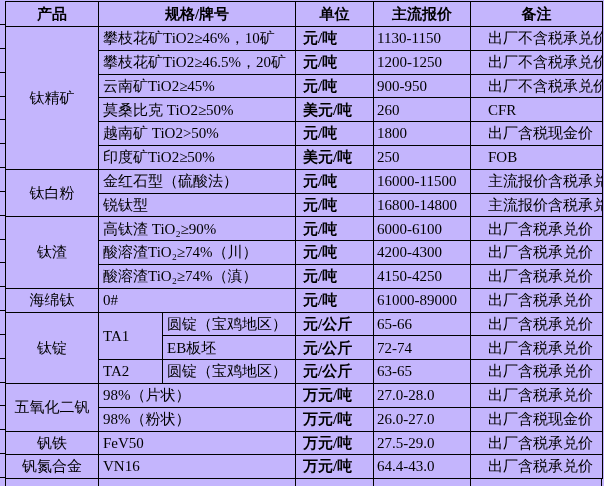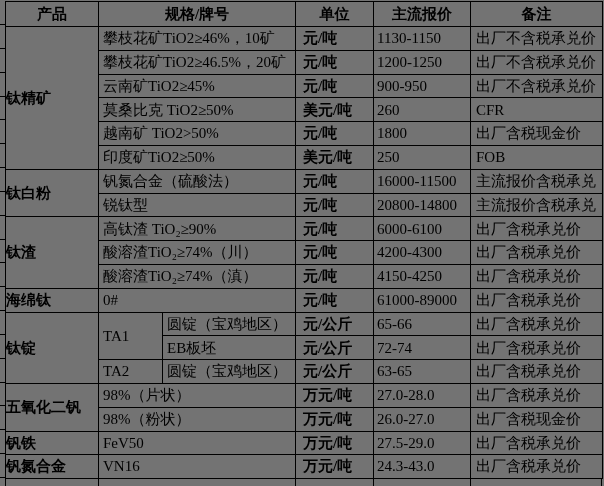--- a/index.html
+++ b/index.html
@@ -1,40 +1,40 @@
 <!DOCTYPE html>
 <html><head>
 <meta charset="utf-8">
 <style>
   html, body { margin:0; padding:0; background:#ffffff; }
   .page {
     position:relative; width:604px; height:486px; overflow:hidden;
-    background:#737373; color:#000;
+    background:#c4b5fd; color:#000;
     font-family:"Liberation Serif","DejaVu Serif",serif;
   }
   table.price-table {
     position:absolute; left:5px; top:1px;
     width:597px; height:477px;
     border-collapse:collapse; table-layout:fixed;
   }
   th, td {
     border:1px solid #000;
     font-size:15px; font-weight:normal;
     padding:0 0 0 4px;
     vertical-align:middle;
     white-space:nowrap; overflow:hidden;
     line-height:1.1;
   }
   thead tr { height:25px; }
   tbody tr { height:23.8px; }
   th { text-align:center; font-weight:bold; padding:0; font-size:15px; }
-  td.product { text-align:left; font-weight:bold; padding:0; }
+  td.product { text-align:center; font-weight:normal; padding:0; }
   td.unit { padding-left:7px;font-weight:bold; }
   td.price { padding-left:3px;margin-top:39px; }
-  td.note { padding-left:5px; }
+  td.note { padding-left:17px; }
   
   .hstubs {
     position:absolute; left:0; top:24px; width:5px; height:455px;
     background:repeating-linear-gradient(to bottom, #000 0 1px, transparent 1px 23.84px);
   }
   .vstub { position:absolute; top:479px; width:1px; height:7px; background:#000; }
 </style>
 </head>
 <body>
 
@@ -95,29 +95,29 @@
       </tr>
       <tr>
         <td colspan="2">印度矿TiO2≥50%</td>
         <td class="unit">美元/吨</td>
         <td class="price">250</td>
         <td class="note">FOB</td>
       </tr>
 
       <tr>
         <td class="product" rowspan="2">钛白粉</td>
-        <td colspan="2">钒氮合金（硫酸法）</td>
+        <td colspan="2">金红石型（硫酸法）</td>
         <td class="unit">元/吨</td>
         <td class="price">16000-11500</td>
         <td class="note">主流报价含税承兑</td>
       </tr>
       <tr>
         <td colspan="2">锐钛型</td>
         <td class="unit">元/吨</td>
-        <td class="price">20800-14800</td>
+        <td class="price">16800-14800</td>
         <td class="note">主流报价含税承兑</td>
       </tr>
 
       <tr>
         <td class="product" rowspan="3">钛渣</td>
         <td colspan="2">高钛渣 TiO₂≥90%</td>
         <td class="unit">元/吨</td>
         <td class="price">6000-6100</td>
         <td class="note">出厂含税承兑价</td>
       </tr>
@@ -183,21 +183,21 @@
         <td colspan="2">FeV50</td>
         <td class="unit">万元/吨</td>
         <td class="price">27.5-29.0</td>
         <td class="note">出厂含税承兑价</td>
       </tr>
 
       <tr>
         <td class="product">钒氮合金</td>
         <td colspan="2">VN16</td>
         <td class="unit">万元/吨</td>
-        <td class="price">24.3-43.0</td>
+        <td class="price">64.4-43.0</td>
         <td class="note">出厂含税承兑价</td>
       </tr>
     </tbody>
   </table>
 
   <div class="vstub" style="left:5px"></div>
   <div class="vstub" style="left:98px"></div>
   <div class="vstub" style="left:295px"></div>
   <div class="vstub" style="left:373px"></div>
   <div class="vstub" style="left:470px"></div>

